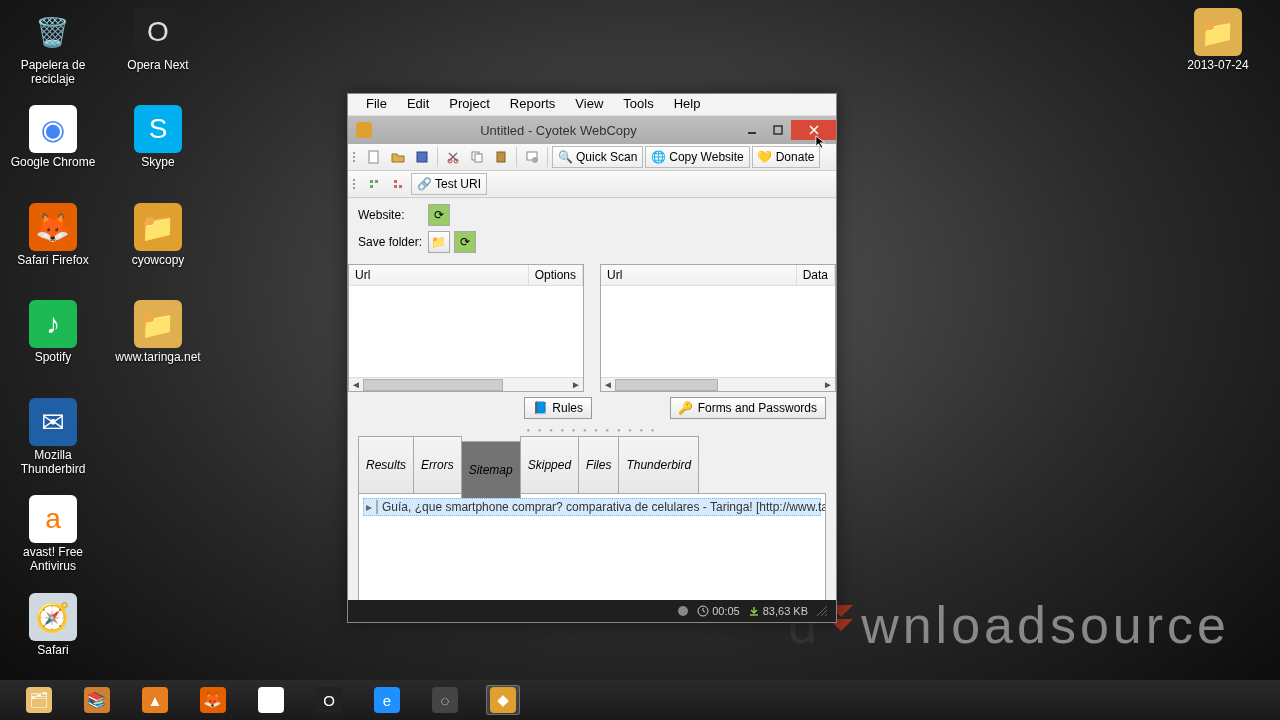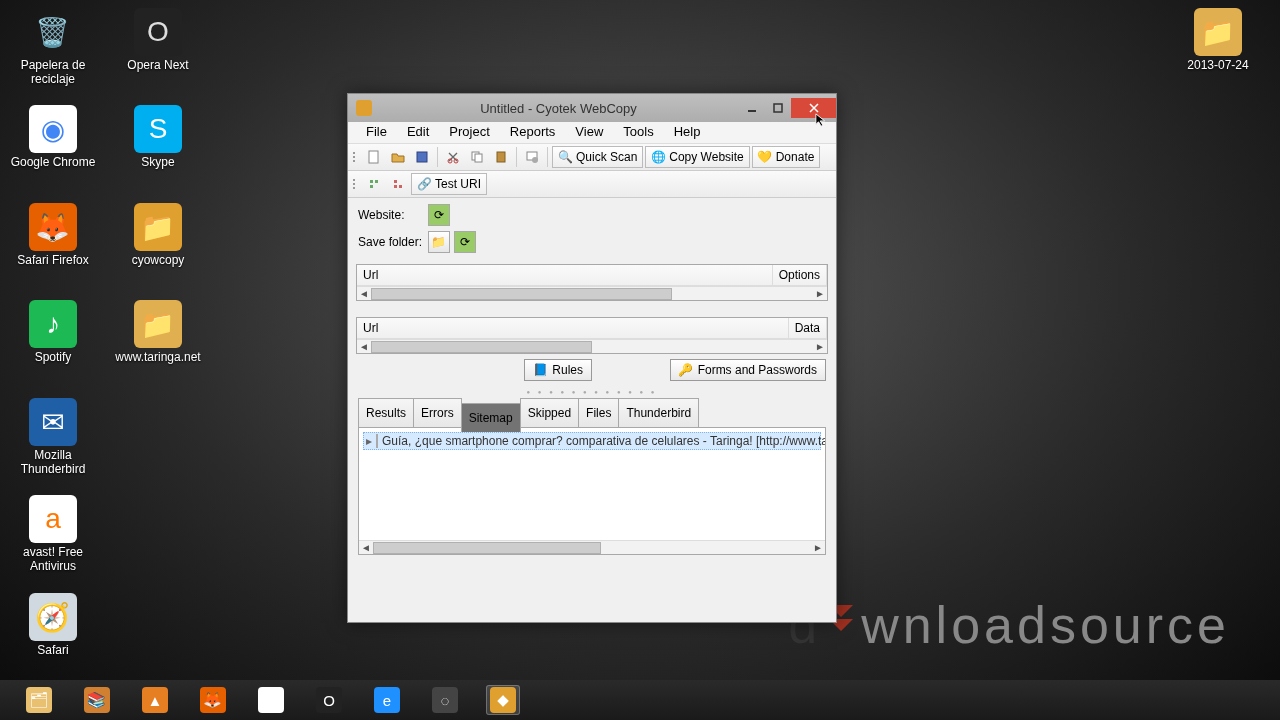--- a/index.html
+++ b/index.html
@@ -45,38 +45,38 @@
 .tbtn.txt { width:auto; padding:0 5px; gap:3px; border:1px solid #bbb; background:linear-gradient(#fff,#eee);}
 .grip{ width:6px; display:flex; flex-direction:column; gap:2px; margin-right:2px;}
 .grip span{width:2px;height:2px;background:#999;}
 
 #form-area { padding:6px 10px; font-size:12px;}
 .frow { display:flex; align-items:center; margin-bottom:5px; gap:4px;}
 .frow label { width:66px;}
 .frow select, .frow input { flex:1; height:20px; border:1px solid #a8a8a8; padding:0 4px; font-size:12px; background:#fff;}
 .sqbtn { width:22px; height:22px; border:1px solid #a8a8a8; background:linear-gradient(#fff,#e6e6e6); display:flex; align-items:center; justify-content:center;}
 
-#twopanes { display:flex; padding:0 8px; gap:16px; position:relative;flex-direction:column;}
+#twopanes { display:flex; padding:0 0; gap:16px; position:relative;}
 .pane { flex:1; border:1px solid #a8a8a8; background:#fff; height:128px; display:flex; flex-direction:column;}
 .pane-head { display:flex; font-size:12px; border-bottom:1px solid #ddd; background:linear-gradient(#fafafa,#f0f0f0);}
 .pane-head span{ padding:3px 6px; border-right:1px solid #ddd;}
 .pane-head span:first-child{flex:1;}
 .pane-body { flex:1; }
 .pane-scroll { height:14px; display:flex; align-items:center; border-top:1px solid #ddd; background:#f2f2f2;}
 .sarrow{width:14px;height:12px;text-align:center;font-size:10px;color:#555;}
 .strack{flex:1;height:12px;background:#f2f2f2;position:relative;}
 .sthumb{position:absolute;left:0;width:68%;height:12px;background:#cdcdcd;border:1px solid #b0b0b0;}
 #btnrow{display:flex;padding:5px 10px;}
 #btnrow .half{flex:1;display:flex;justify-content:flex-end;}
 .pillbtn{border:1px solid #999;background:linear-gradient(#fff,#e8e8e8);font-size:12px;padding:3px 8px;display:flex;align-items:center;gap:4px;}
 
 #dots { text-align:center; color:#aaa; font-size:6px; letter-spacing:3px; padding:3px 0;}
 
 #tabs { display:flex; font-size:12px; padding:0 10px; }
-.tab { border:1px solid #a8a8a8; border-bottom:none; padding:7px 7px; background:linear-gradient(#f5f5f5,#e7e7e7); margin-right:-1px;}
+.tab { border:1px solid #a8a8a8; border-bottom:none; padding:21px 7px; background:linear-gradient(#f5f5f5,#e7e7e7); margin-right:-1px;font-style:italic;}
 .tab.active{background:#737373;position:relative;top:5px;z-index:2;}
 #tabbody { margin:0 10px 8px; border:1px solid #a8a8a8; background:#fff; height:128px; display:flex; flex-direction:column;}
 #tabcontent { flex:1; font-size:12px; padding:4px; overflow:hidden; white-space:nowrap; color:#333;}
 #tabcontent .row{display:flex;align-items:center;gap:4px;background:#d6eaff;padding:1px 2px;border:1px dotted #7eb4ea;}
 .docicn{width:14px;height:14px;background:#fff;border:1px solid #aaa;}
 
 #statusbar { position:absolute; bottom:0; left:0; right:0; height:22px; background:#1f1f1f; color:#ccc; font-size:11px; display:flex; align-items:center; justify-content:flex-end; padding:0 8px; gap:8px;}
 #statusbar .s{display:flex;align-items:center;gap:3px;}
 .sicn{width:12px;height:12px;}
 
@@ -146,55 +146,55 @@
 
   <div id="wm">
     <span class="d">d</span><span class="arrow">
       <svg viewBox="0 0 40 40">
           <path d="M8 6 L20 18 L32 6 Z M8 20 L20 32 L32 20 Z" fill="#a03020"></path>
         </svg>
     </span><span>wnloadsource</span>
   </div>
 
   <div id="win">
-    <div id="titlebar">
-      <div id="tb-icn"></div>
-      <div id="tb-title">Untitled - Cyotek WebCopy</div>
-      <div class="tb-btn" id="tb-min">
-        <svg width="10" height="10">
-            <rect x="1" y="7" width="8" height="2" fill="#333"></rect>
-          </svg>
-      </div>
-      <div class="tb-btn" id="tb-max">
-        <svg width="10" height="10">
-            <rect x="1" y="1" width="8" height="8" fill="none" stroke="#333" stroke-width="1.5"></rect>
-          </svg>
-      </div>
-      <div class="tb-btn" id="tb-close">
-        <svg viewBox="0 0 10 10">
-            <path d="M1 1 L9 9 M9 1 L1 9" stroke="#fff" stroke-width="1.5"></path>
-          </svg>
-        <div id="cursor">
-          <svg viewBox="0 0 16 16">
-              <path d="M1 1 L1 13 L4 10 L7 15 L9 14 L6 9 L11 9 Z" fill="#000" stroke="#fff" stroke-width="1"></path>
-            </svg>
-        </div>
-      </div>
-    </div>
-
     <div id="menubar">
         <div class="menu-item">File</div>
         <div class="menu-item">Edit</div>
         <div class="menu-item">Project</div>
         <div class="menu-item">Reports</div>
         <div class="menu-item">View</div>
         <div class="menu-item">Tools</div>
         <div class="menu-item">Help</div>
       </div>
 
+    <div id="titlebar">
+      <div id="tb-icn"></div>
+      <div id="tb-title">Untitled - Cyotek WebCopy</div>
+      <div class="tb-btn" id="tb-min">
+        <svg width="10" height="10">
+            <rect x="1" y="7" width="8" height="2" fill="#333"></rect>
+          </svg>
+      </div>
+      <div class="tb-btn" id="tb-max">
+        <svg width="10" height="10">
+            <rect x="1" y="1" width="8" height="8" fill="none" stroke="#333" stroke-width="1.5"></rect>
+          </svg>
+      </div>
+      <div class="tb-btn" id="tb-close">
+        <svg viewBox="0 0 10 10">
+            <path d="M1 1 L9 9 M9 1 L1 9" stroke="#fff" stroke-width="1.5"></path>
+          </svg>
+        <div id="cursor">
+          <svg viewBox="0 0 16 16">
+              <path d="M1 1 L1 13 L4 10 L7 15 L9 14 L6 9 L11 9 Z" fill="#000" stroke="#fff" stroke-width="1"></path>
+            </svg>
+        </div>
+      </div>
+    </div>
+
     <div class="toolbar" id="toolbar1">
       <div class="grip">
           <span></span>
           <span></span>
           <span></span>
         </div>
       <div class="tbtn">
           <svg width="14" height="14">
             <rect x="2" y="1" width="9" height="12" fill="#fff" stroke="#888"></rect>
           </svg>
@@ -356,20 +356,43 @@
       </div>
       <div class="pane-scroll">
           <span class="sarrow">◄</span>
           <div class="strack">
             <div class="sthumb" style="width:52%"></div>
           </div>
           <span class="sarrow">►</span>
         </div>
     </div>
 
+    <div id="statusbar">
+      <div class="s">
+          <svg class="sicn" viewBox="0 0 12 12">
+            <circle cx="6" cy="6" r="5" fill="#888"></circle>
+          </svg>
+        </div>
+      <div class="s">
+          <svg class="sicn" viewBox="0 0 12 12">
+            <circle cx="6" cy="6" r="5" fill="none" stroke="#ccc"></circle>
+            <path d="M6 3v3l2 1" stroke="#ccc" fill="none"></path>
+          </svg>
+          <span>00:05</span>
+        </div>
+      <div class="s">
+          <svg class="sicn" viewBox="0 0 12 12">
+            <path d="M6 2v5m-3-2l3 3 3-3M2 10h8" stroke="#8c4" fill="none" stroke-width="1.5"></path>
+          </svg>
+          <span>83,63 KB</span>
+        </div>
+      <svg class="sicn" viewBox="0 0 12 12">
+          <path d="M11 5l-6 6M11 1L1 11M11 9l-2 2" stroke="#666"></path>
+        </svg>
+    </div>
   </div>
 
   <div id="taskbar">
     <div id="tb-apps" style="display:flex;padding-left:10px;">
         <div class="tb-icon">
           <div class="box" style="color:#fff">
             <div style="width:26px;height:26px;background:#e8c070;border-radius:4px;display:flex;align-items:center;justify-content:center;font-size:15px">🗂</div>
           </div>
         </div>
         <div class="tb-icon">

